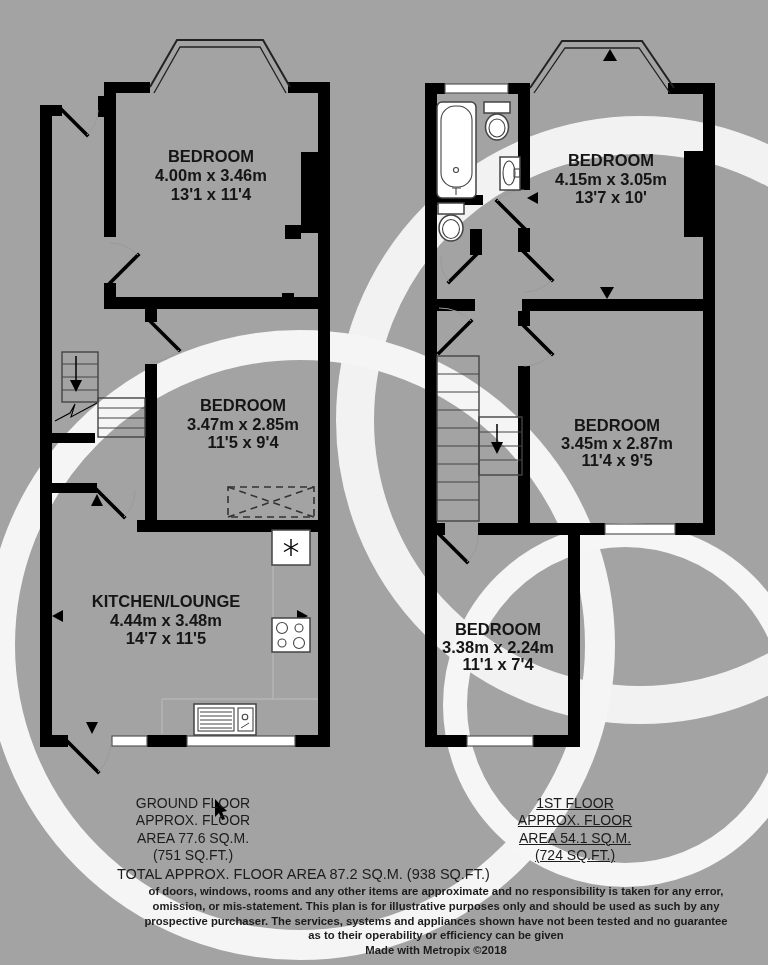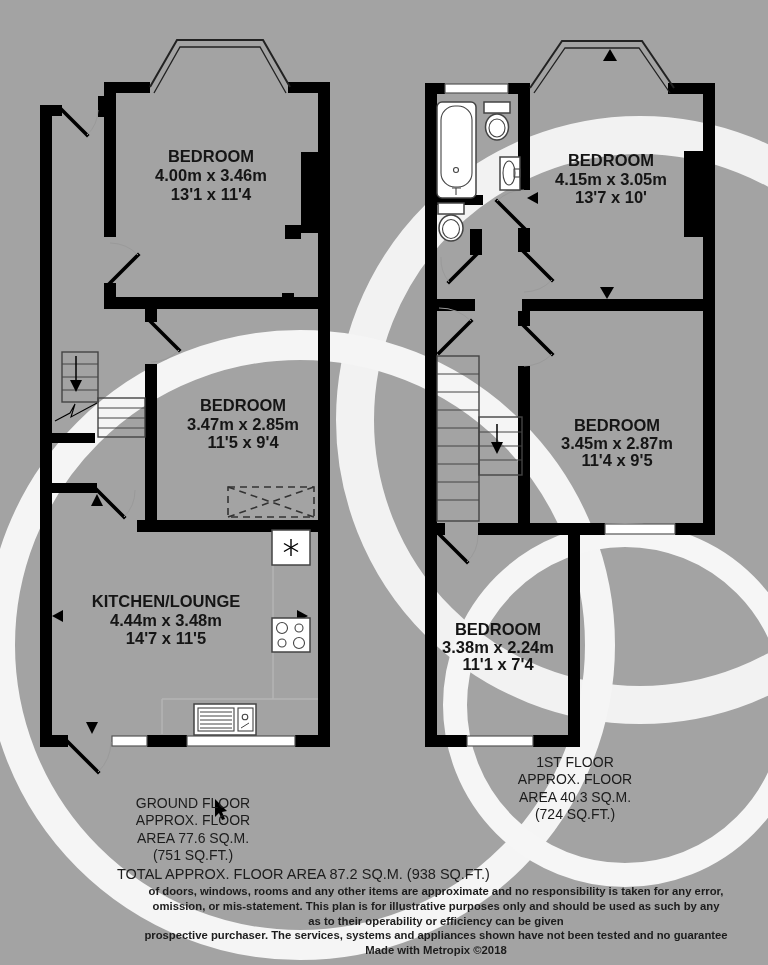--- a/index.html
+++ b/index.html
@@ -289,30 +289,30 @@
   <polygon points="215,799 215,817 219,813 222,820 225,819 222,812 227,811" fill="#000"></polygon>
 </svg>
 
   <div class="floor-label" style="left:93px;top:795px;">
     <div>GROUND FLOOR</div>
     <div>APPROX. FLOOR</div>
     <div>AREA 77.6 SQ.M.</div>
     <div>(751 SQ.FT.)</div>
   </div>
 
-  <div class="floor-label" style="left:475px;top:754px;">
+  <div class="floor-label" style="left:475px;top:795px;text-decoration:underline;">
     <div>1ST FLOOR</div>
     <div>APPROX. FLOOR</div>
-    <div>AREA 40.3 SQ.M.</div>
+    <div>AREA 54.1 SQ.M.</div>
     <div>(724 SQ.FT.)</div>
   </div>
 
   <div class="total-label">TOTAL APPROX. FLOOR AREA 87.2 SQ.M. (938 SQ.FT.)</div>
 
   <div class="disclaimer">
     <div>of doors, windows, rooms and any other items are approximate and no responsibility is taken for any error,</div>
     <div>omission, or mis-statement. This plan is for illustrative purposes only and should be used as such by any</div>
+    <div>prospective purchaser. The services, systems and appliances shown have not been tested and no guarantee</div>
     <div>as to their operability or efficiency can be given</div>
-    <div>prospective purchaser. The services, systems and appliances shown have not been tested and no guarantee</div>
     <div>Made with Metropix ©2018</div>
   </div>
 
 </div>
 
 </body></html>

